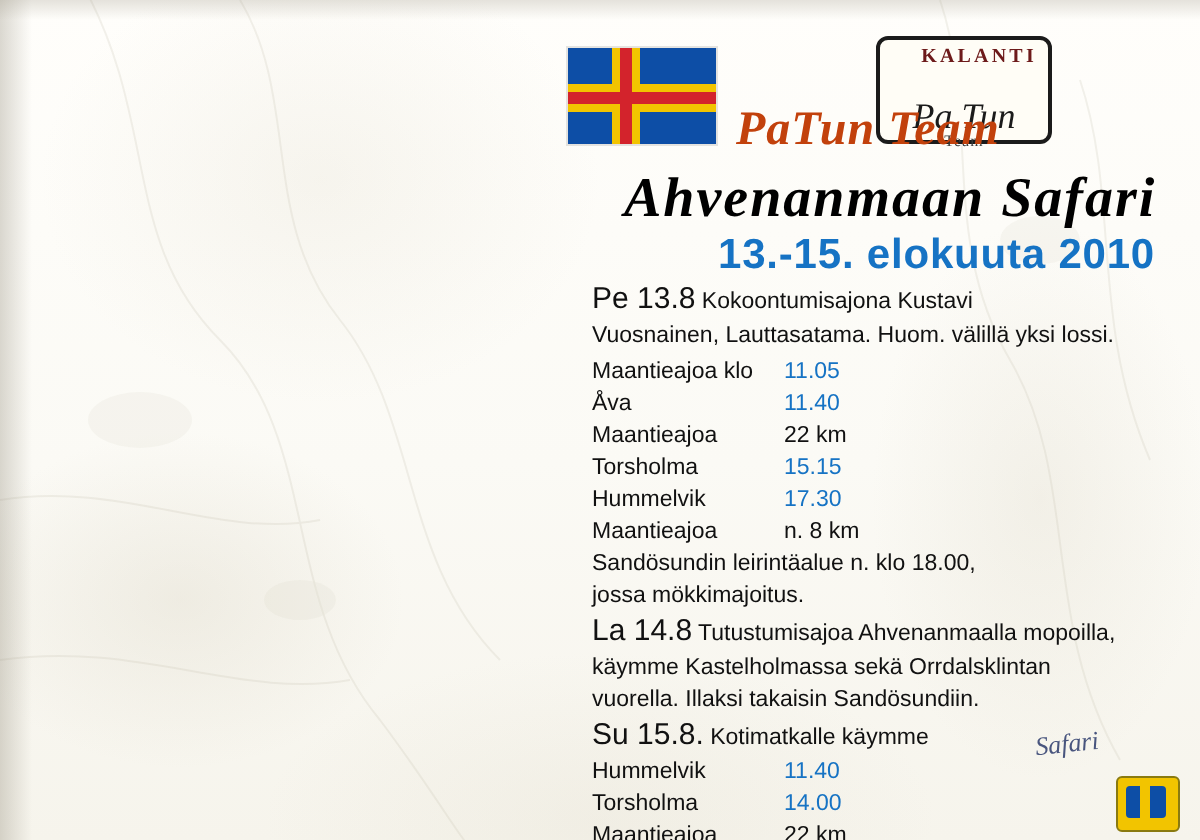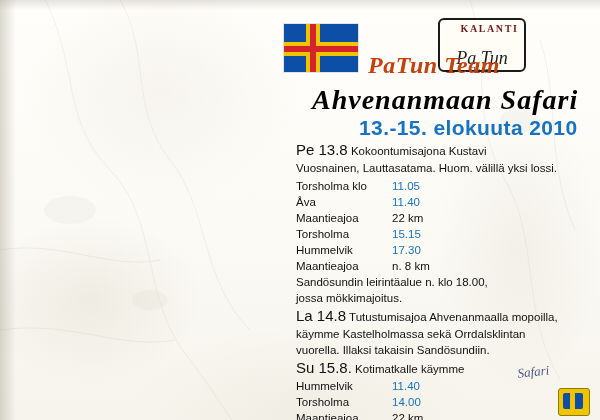--- a/index.html
+++ b/index.html
@@ -309,21 +309,21 @@
   <div class="body-text">
 
     <div class="day-head">
       <span class="day-label">Pe 13.8</span>
       <span class="day-desc">Kokoontumisajona Kustavi</span>
     </div>
     <div class="note-line">Vuosnainen, Lauttasatama. Huom. välillä yksi lossi.</div>
     <div class="spacer-2"></div>
 
     <div class="sched-row">
-      <span class="place">Torsholma klo</span>
+      <span class="place">Maantieajoa klo</span>
       <span class="val time">11.05</span>
     </div>
     <div class="sched-row">
       <span class="place">Åva</span>
       <span class="val time">11.40</span>
     </div>
     <div class="sched-row">
       <span class="place">Maantieajoa</span>
       <span class="val">22 km</span>
     </div>

